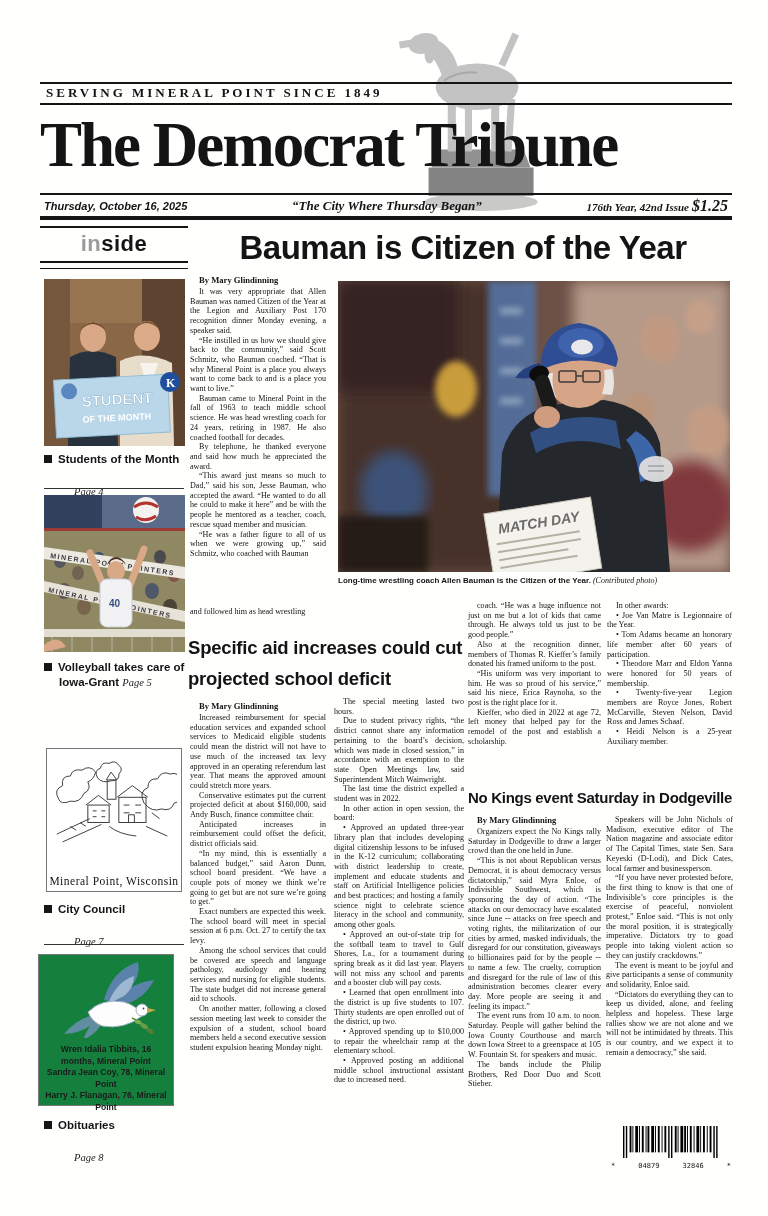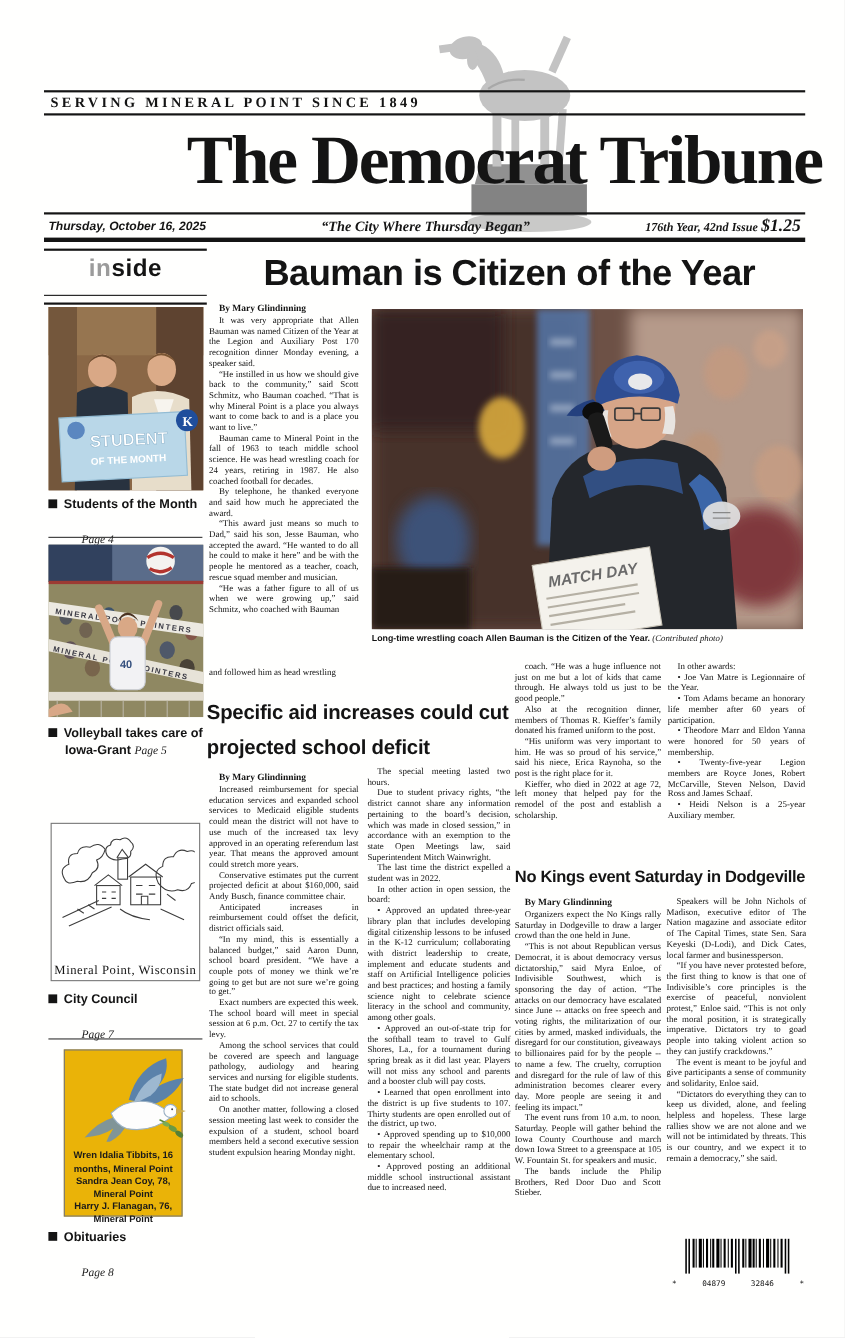--- a/index.html
+++ b/index.html
@@ -5,53 +5,53 @@
   *{margin:0;padding:0;box-sizing:border-box}
   html,body{background:#e8e8e8}
   .page{position:relative;width:768px;height:1216px;background:#fffffe;margin:0 auto;
         font-family:"Liberation Serif",serif;color:#141414;overflow:hidden}
   .abs{position:absolute}
 
   
   #dog{left:396px;top:0;width:156px;height:214px;z-index:0}
   #tagline{left:40px;right:36px;top:82px;z-index:2;border-top:2px solid #141414;border-bottom:2px solid #141414;
            padding:1px 0 2px 6px;font-weight:bold;font-size:13px;letter-spacing:3px}
-  #title{left:40px;right:21px;top:98px;height:94px;z-index:2;text-align:right;
+  #title{left:40px;right:32px;top:98px;height:94px;z-index:2;text-align:left;
          font-weight:bold;font-size:63px;letter-spacing:-2px;line-height:94px}
   #dateline{left:40px;right:36px;top:193px;height:23px;z-index:2;border-top:2px solid #141414;
             display:flex;justify-content:space-between;align-items:center;padding:0 4px}
   #dateline .dt-date{font-family:"Liberation Sans",sans-serif;font-weight:bold;font-style:italic;font-size:11px}
   #dateline .dt-motto{font-weight:bold;font-style:italic;font-size:13px}
   #dateline .dt-issue{font-weight:bold;font-style:italic;font-size:11px}
   #dateline .dt-price{font-size:16px;margin-left:3px}
   #thickrule{left:40px;right:36px;top:216px;height:4px;background:#141414;z-index:2}
 
   
   #inside-hdr{left:40px;top:226px;width:148px;border-top:2px solid #141414;border-bottom:2px solid #141414;
               text-align:center;font-family:"Liberation Sans",sans-serif;font-weight:bold;font-size:22px;
-              padding:3px 0 18px;letter-spacing:.5px}
+              padding:3px 0 4px;letter-spacing:.5px}
   #inside-hdr .gray{color:#9b9b9b}
   #inside-sep{left:40px;top:268px;width:148px;border-top:1.5px solid #141414}
   .ph{overflow:hidden}
   #ph-students{left:44px;top:279px;width:141px;height:167px}
   #ph-volley{left:44px;top:495px;width:141px;height:157px}
   .sec{font-family:"Liberation Sans",sans-serif;font-weight:bold;font-size:11.5px;line-height:15px;
        padding-left:15px;text-indent:-15px}
   .sq{display:inline-block;width:8px;height:8px;background:#141414;margin-right:6px}
   .pg{font-family:"Liberation Serif",serif;font-weight:normal;font-style:italic;font-size:10.5px;color:#222;
       margin:17px 0 0 15px;text-indent:0}
   .pg-inline{font-family:"Liberation Serif",serif;font-weight:normal;font-style:italic;font-size:10.5px;color:#222}
   #lbl-1{left:44px;top:452px;width:142px}
   #rule-s1{left:44px;top:488px;width:140px;border-top:1px solid #333}
   #lbl-2{left:44px;top:660px;width:148px}
   #box-mp{left:46px;top:748px;width:136px;height:144px;border:1px solid #777;background:#fff;text-align:center;padding-top:8px}
   #box-mp .mp-cap{font-size:11.5px;letter-spacing:.5px;margin-top:14px}
   #lbl-3{left:44px;top:902px;width:142px}
   #rule-s2{left:44px;top:944px;width:140px;border-top:1px solid #333}
-  #box-dove{left:58px;top:954px;width:108px;height:152px;border:1px solid #777;background:#eab308;text-align:center;padding-top:5px}
+  #box-dove{left:38px;top:954px;width:136px;height:152px;border:1px solid #777;background:#15803d;text-align:center;padding-top:5px}
   .obit-line{font-family:"Liberation Sans",sans-serif;font-weight:bold;font-size:8.6px;line-height:11.5px;color:#1a1a1a}
   #obit-names{padding:2px 6px 0}
   #lbl-4{left:44px;top:1118px;width:142px}
 
   
   #hl-bauman{left:196px;top:229px;width:534px;text-align:center;font-family:"Liberation Sans",sans-serif;
              font-weight:bold;font-size:33px;letter-spacing:-.5px}
   .byline{font-weight:bold;font-size:8.6px;line-height:10px;text-indent:9px;margin-bottom:2px}
   .para{font-size:8.1px;line-height:9.7px;text-align:justify;text-indent:9px}
   #bauman-c1{left:190px;top:275px;width:136px}

